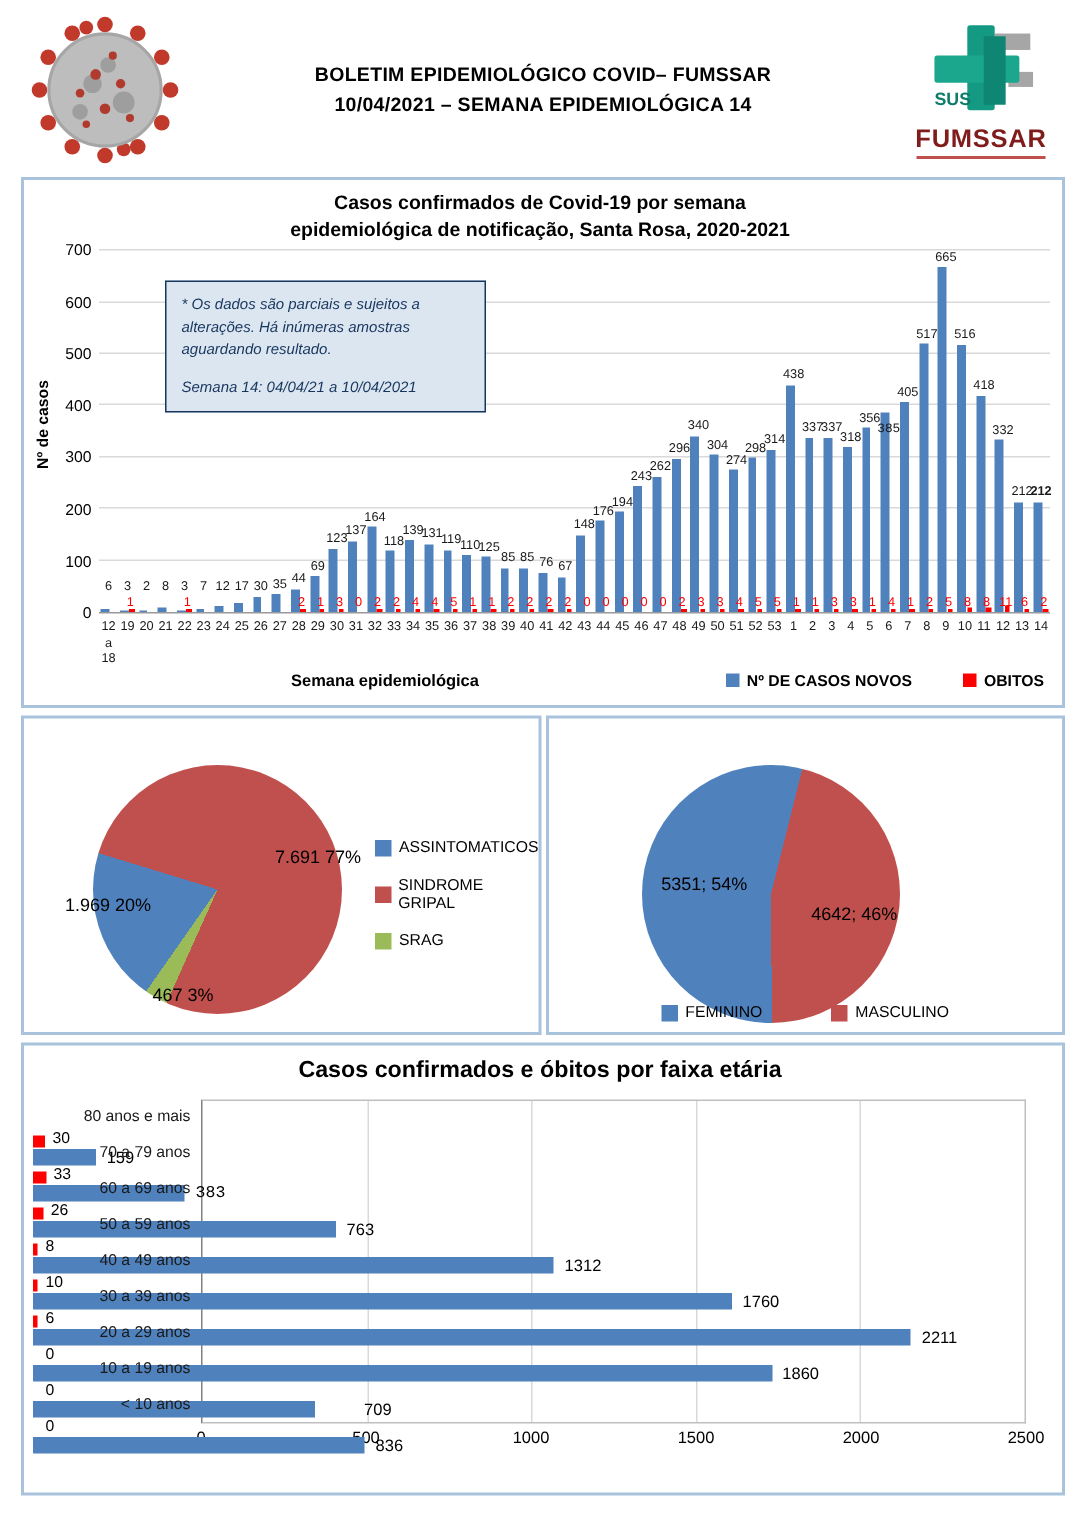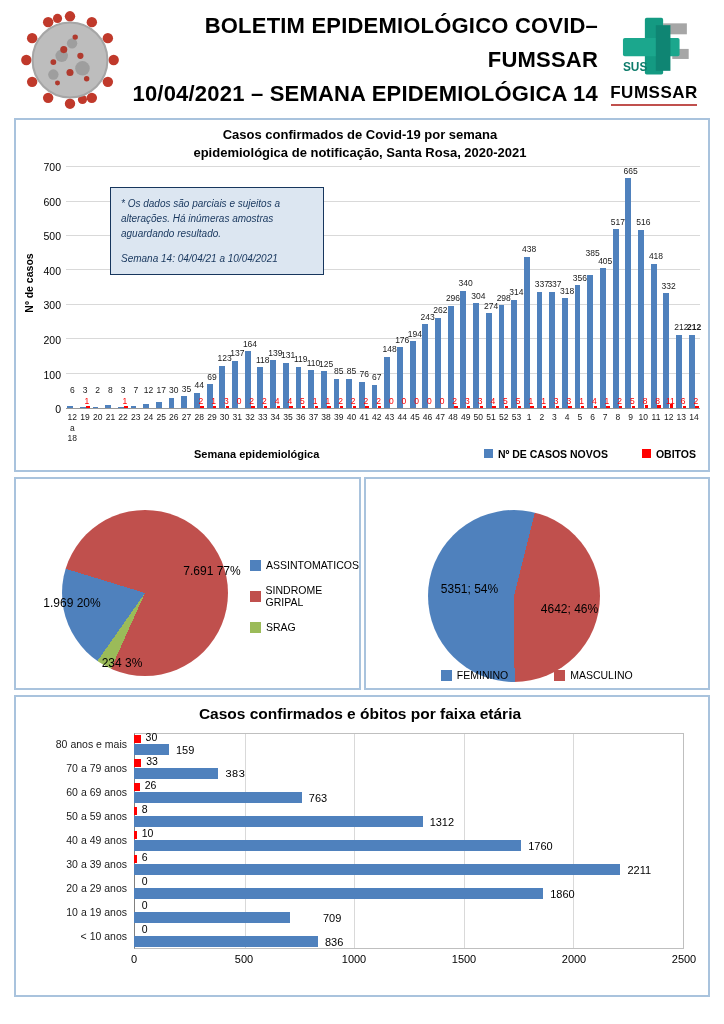--- a/index.html
+++ b/index.html
@@ -2,23 +2,23 @@
 <html><head>
 <meta charset="utf-8">
 <style>
   * { margin:0; padding:0; box-sizing:border-box; }
   body { font-family:"Liberation Sans", sans-serif; background:#fff; color:#000; }
   #page { position:relative; width:724px; height:1024px; background:#fff; overflow:hidden; }
 
   
   #header { display:flex; align-items:center; padding:8px 14px 0 14px; height:112px; }
   #virus-wrap { width:112px; display:flex; justify-content:center; }
-  #header-title { flex:1; text-align:right; font-weight:bold; font-size:22px; line-height:1.55; letter-spacing:.2px; }
+  #header-title { flex:1; text-align:center; font-weight:bold; font-size:13px; line-height:1.55; letter-spacing:.2px; }
   #logo-wrap { width:112px; text-align:center; }
-  #logo-name { font-weight:bold; font-size:17px; color:#000000; letter-spacing:.5px; margin-top:-2px; }
+  #logo-name { font-weight:bold; font-size:17px; color:#7f1d1d; letter-spacing:.5px; margin-top:-2px; }
   #logo-line { height:2px; background:#C0504D; width:86px; margin:1px auto 0 auto; }
 
   .chart-box { border:2px solid #A9C3DD; background:#fff; }
 
   
   #box-weekly { margin:6px 14px 0 14px; height:354px; padding:6px 8px 2px 4px; }
   #wk-title { text-align:center; font-weight:bold; font-size:13px; line-height:1.35; }
   #wk-area { display:flex; margin-top:6px; }
   #wk-ylab { width:16px; position:relative; }
   #wk-ylab span { position:absolute; top:110px; left:-26px; transform:rotate(-90deg); transform-origin:center; font-size:10.5px; font-weight:bold; width:70px; text-align:center; }
@@ -53,21 +53,21 @@
   #pie1-legend .leg-item, #pie2-legend .leg-item { font-weight:normal; font-size:10.5px; }
   #pie1-legend .leg-sq, #pie2-legend .leg-sq { width:11px; height:11px; }
   #pie2-legend { position:absolute; bottom:7px; left:0; right:0; display:flex; justify-content:center; gap:46px; }
 
   
   #box-age { margin:5px 14px 0 14px; height:302px; padding:8px 10px 0 6px; }
   #age-title { text-align:center; font-weight:bold; font-size:15.5px; }
   #age-chart { position:relative; margin-top:10px; }
   #age-grid { position:absolute; left:112px; right:14px; top:0; height:216px; border:1px solid #BFBFBF; border-left:1px solid #808080; }
   .age-vline { position:absolute; top:0; bottom:0; width:1px; background:#D9D9D9; }
-  .age-row { display:flex; height:24px; position:relative; z-index:1; padding-right:14px; }
+  .age-row { display:flex; height:24px; position:relative; z-index:1; padding-right:14px;flex-direction:column; }
   .age-cat { width:112px; text-align:right; padding-right:7px; font-size:10.5px; color:#1a1a1a; line-height:22px; white-space:nowrap; }
   .age-barwrap { flex:1; position:relative; }
   .age-dbar { position:absolute; top:2px; height:8px; background:#FF0000; }
   .age-dval { position:absolute; top:-1px; font-size:10.5px; line-height:1.1; color:#000; }
   .age-bar { position:absolute; top:11px; height:11px; background:#4F81BD; }
   .age-val { position:absolute; top:11px; font-size:11px; line-height:1.1; color:#000; }
   #age-xticks { position:relative; margin-left:112px; margin-right:14px; height:20px; font-size:11px; }
   #age-xticks span { position:absolute; top:4px; transform:translateX(-50%); }
 </style>
 </head>
@@ -383,21 +383,21 @@
               <div class="wk-dval">3</div>
             </div>
             <div class="wk-group">
               <div class="wk-bar" style="height: 123.074px;"></div>
               <div class="wk-val" style="bottom: 126.074px;">356</div>
               <div class="wk-dbar" style="height: 2.2px;"></div>
               <div class="wk-dval">1</div>
             </div>
             <div class="wk-group">
               <div class="wk-bar" style="height: 133.1px;"></div>
-              <div class="wk-val" style="bottom: 151px;">385</div>
+              <div class="wk-val" style="bottom: 118px; font-family: Liberation Mono, monospace;">385</div>
               <div class="wk-dbar" style="height: 2.2px;"></div>
               <div class="wk-dval">4</div>
             </div>
             <div class="wk-group">
               <div class="wk-bar" style="height: 140.014px;"></div>
               <div class="wk-val" style="bottom: 143.014px;">405</div>
               <div class="wk-dbar" style="height: 2.2px;"></div>
               <div class="wk-dval">1</div>
             </div>
             <div class="wk-group">
@@ -510,21 +510,21 @@
         </div>
       </div>
     </div>
   </div>
 
   <div id="mid-row">
     <div class="mid-box chart-box">
       <div class="pie" id="pie1-circle" style="left: 46px; top: 31px; width: 166px; height: 166px; background: conic-gradient(from 287deg, rgb(192, 80, 77) 0deg, rgb(192, 80, 77) 277.2deg, rgb(155, 187, 89) 277.2deg, rgb(155, 187, 89) 288deg, rgb(79, 129, 189) 288deg, rgb(79, 129, 189) 360deg);"></div>
       <div class="pie-lbl" style="left:196px; top:92px;">7.691  77%</div>
       <div class="pie-lbl" style="left:56px; top:124px;">1.969  20%</div>
-      <div class="pie-lbl" style="left:106px; top:184px;">234  3%</div>
+      <div class="pie-lbl" style="left:106px; top:184px;">467  3%</div>
       <div id="pie1-legend">
         <div class="leg-item">
             <span class="leg-sq" style="background:#4F81BD"></span>
             <span>ASSINTOMATICOS</span>
           </div>
         <div class="leg-item">
             <span class="leg-sq" style="background:#C0504D"></span>
             <span>SINDROME GRIPAL</span>
           </div>
         <div class="leg-item">

